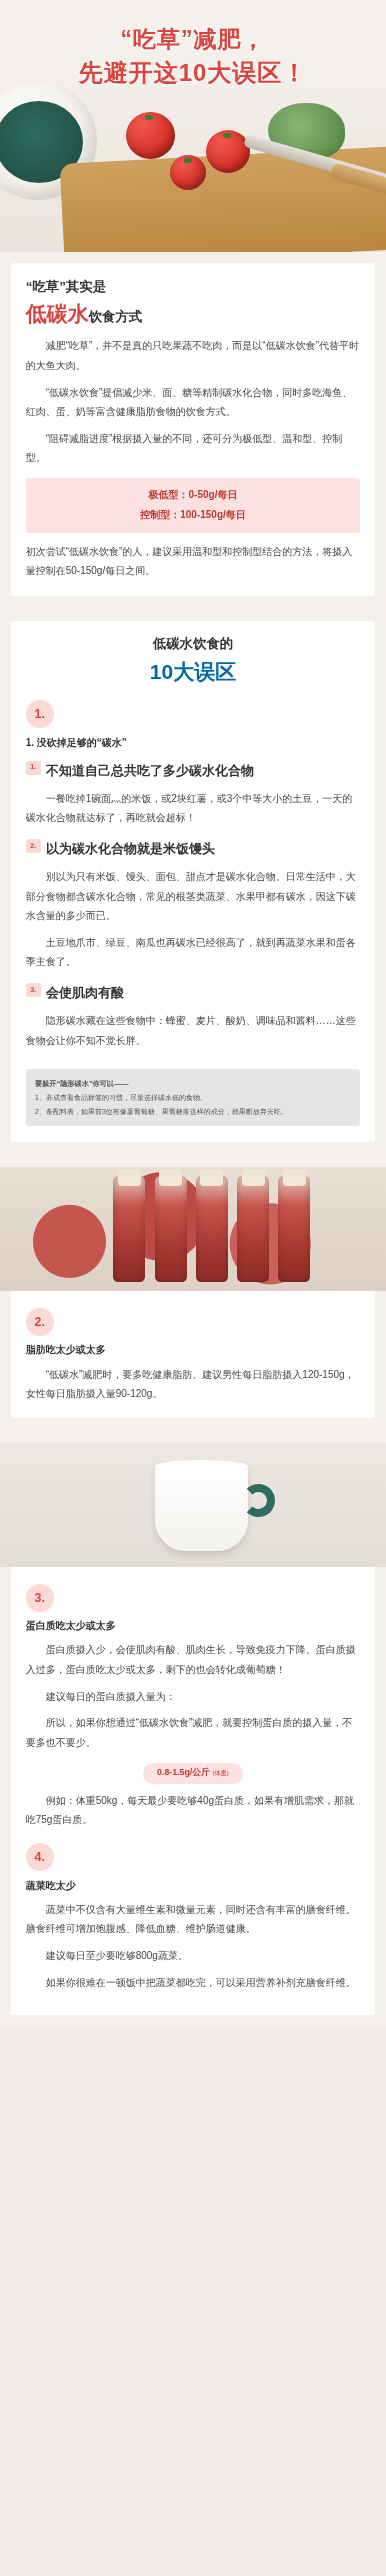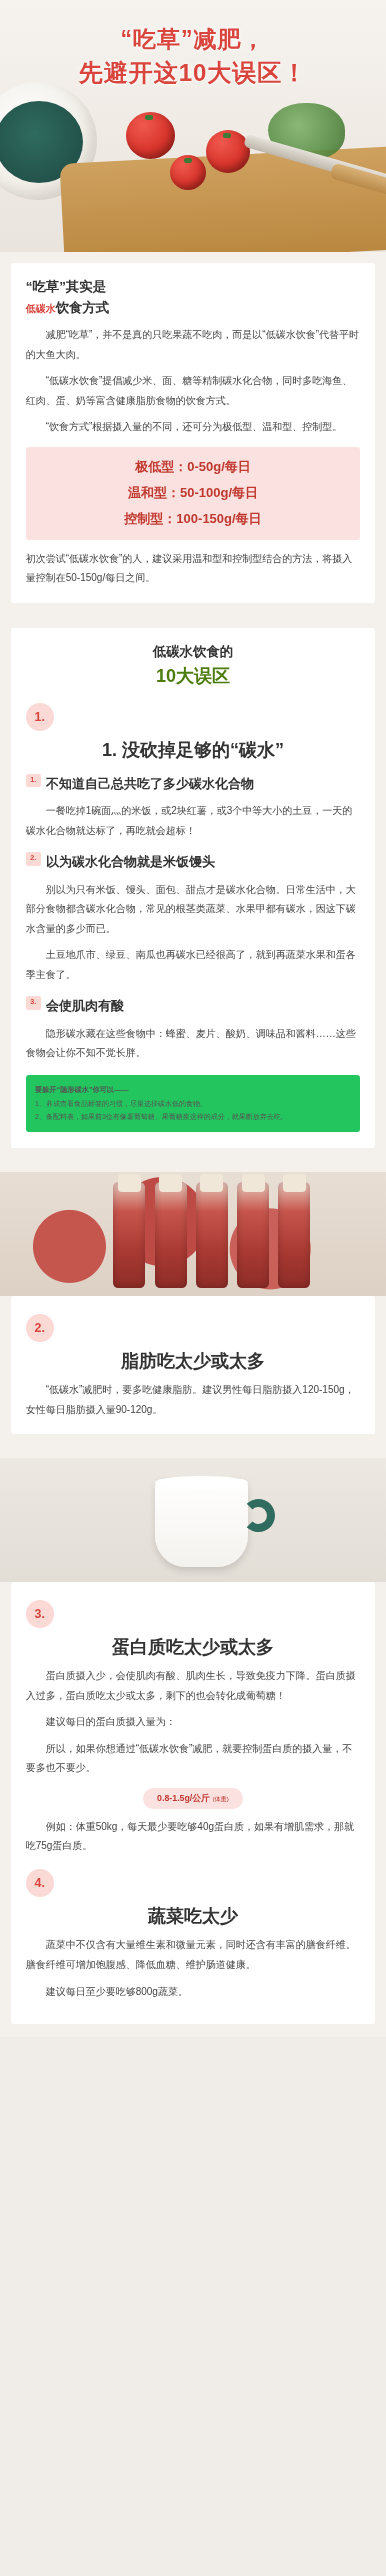--- a/index.html
+++ b/index.html
@@ -88,38 +88,38 @@
     background: #ffffff;
     margin: 0 11.3px;
     border-radius: 3.1px;
     padding: 13.4px 14.4px 15.5px 14.4px;
   }
   .sec-divider { height: 11.3px; background: #f4f1ec; }
 
   h2.sec-title {
     font-size: 13.4px; font-weight: bold; color: #333; line-height: 1.5;
   }
-  h2.sec-title .accent { color: #d9443c; font-size: 10px; }
+  h2.sec-title .accent { color: #d9443c; font-size: 21px; }
   .sec-title-center { text-align: center; }
 
   .title-line2 { margin-top: 1px; }
 
   p.body {
     font-size: 10px; line-height: 1.95; color: #444; text-indent: 2em; margin-top: 7.2px;
   }
   p.body.noindent { text-indent: 0; }
 
   .pinkbox {
     background: #fbe2e1;
     border-radius: 3.1px;
     margin: 10.3px 0 9.3px 0;
     padding: 7.2px 9.3px;
   }
   .pinkbox div {
-    font-size: 13px; color: #c0392f; line-height: 2; font-weight: bold; text-align:center;
+    font-size: 10px; color: #c0392f; line-height: 2; font-weight: bold; text-align:center;
   }
 
   
   .photo-band { width: 386px; height: 124px; position: relative; overflow: hidden; }
   .meat {
     position:absolute; inset:0;
     background:
       radial-gradient(circle at 18% 60%, #c4564e 0 36px, transparent 37px),
       radial-gradient(circle at 42% 40%, #bd4a45 0 44px, transparent 45px),
       radial-gradient(circle at 70% 62%, #c9605a 0 40px, transparent 41px),
@@ -155,35 +155,35 @@
     width: 28px; height: 28px; border-radius: 50%;
     background: #fbd9d5; color: #d9443c;
     font-size: 12.4px; font-weight: bold;
     display: flex; align-items: center; justify-content: center;
     margin: 13.4px 0 4.1px 13.4px;
   }
   .mistake-card {
     background: #ffffff; margin: 0 11.3px; border-radius: 3.1px; padding: 4.1px 14.4px 14.4px 14.4px;
   }
   .mistake-title {
-    font-size: 18px; font-weight: bold; color: #333; text-align: center; margin: 7.2px 0 3.1px 0;
+    font-size: 10px; font-weight: bold; color: #333; margin: 7.2px 0 3.1px 0;
   }
 
   .sub-head {
     display: flex; align-items: flex-start; gap: 5.2px; margin-top: 11.3px;
   }
   .sub-num {
     flex: 0 0 auto;
     background: #fbd9d5; color: #d9443c; font-weight: bold; font-size: 7.2px;
     border-radius: 2.1px; padding: 1.5px 4.6px; line-height: 1.5;
   }
   .sub-text { font-size: 13px; font-weight: bold; color: #333; line-height: 1.6; }
 
   .greybox {
-    background: #22c55e; border-radius: 3.1px; padding: 8.2px 9.3px; margin-top: 12px;
+    background: #e5e5e5; border-radius: 3.1px; padding: 8.2px 9.3px; margin-top: 19px;
   }
   .greybox .gb-title { font-size: 7.2px; font-weight: bold; color: #555; line-height: 1.9; }
   .greybox p { font-size: 7px; color: #555; line-height: 1.95; }
 
   .pill {
     display: inline-block;
     background: #fbe2e1; color: #c0392f; font-weight: bold;
     border-radius: 10.3px; padding: 4.6px 14.4px; font-size: 8.8px;
   }
   .pill-wrap { text-align: center; margin: 10.3px 0 4.1px 0; }
@@ -224,36 +224,35 @@
     <div class="sec-divider"></div>
     <div class="white-card">
       <h2 class="sec-title">
         <span>“吃草”其实是</span>
         <div class="title-line2">
           <span class="accent">低碳水</span><span>饮食方式</span>
         </div>
       </h2>
       <p class="body">减肥“吃草”，并不是真的只吃果蔬不吃肉，而是以“低碳水饮食”代替平时的大鱼大肉。</p>
       <p class="body">“低碳水饮食”提倡减少米、面、糖等精制碳水化合物，同时多吃海鱼、红肉、蛋、奶等富含健康脂肪食物的饮食方式。</p>
-      <p class="body">“饮食方式”根据摄入量的不同，还可分为极低型、温和型、控制型。</p>
+      <p class="body">“阻碍减脂进度”根据摄入量的不同，还可分为极低型、温和型、控制型。</p>
       <div class="pinkbox">
         <div>极低型：0-50g/每日</div>
-        <div>温和型：50-100g/每日</div>
         <div>控制型：100-150g/每日</div>
       </div>
       <p class="body noindent">初次尝试“低碳水饮食”的人，建议采用温和型和控制型结合的方法，将摄入量控制在50-150g/每日之间。</p>
     </div>
   </div>
 
   <div class="section">
     <div class="sec-divider"></div>
     <div class="white-card">
       <h2 class="sec-title sec-title-center">
         <span>低碳水饮食的</span>
-        <div class="title-line2 accent" style="color:#4d7c0f;font-size:18px;">10大误区</div>
+        <div class="title-line2 accent" style="color:#0369a1;font-size:21px;">10大误区</div>
       </h2>
 
       <div class="num-badge" style="margin-left:0;">1.</div>
       <div class="mistake-title">1. 没砍掉足够的“碳水”</div>
 
       <div class="sub-head">
         <span class="sub-num">1.</span>
         <span class="sub-text">不知道自己总共吃了多少碳水化合物</span>
       </div>
       <p class="body">一餐吃掉1碗面灬的米饭，或2块红薯，或3个中等大小的土豆，一天的碳水化合物就达标了，再吃就会超标！</p>
@@ -320,18 +319,19 @@
           <span>0.8-1.5g/公斤</span>
           <span class="small">(体重)</span>
         </span>
       </div>
       <p class="body">例如：体重50kg，每天最少要吃够40g蛋白质，如果有增肌需求，那就吃75g蛋白质。</p>
 
       <div class="num-badge" style="margin-left:0;">4.</div>
       <div class="mistake-title">蔬菜吃太少</div>
       <p class="body">蔬菜中不仅含有大量维生素和微量元素，同时还含有丰富的膳食纤维。膳食纤维可增加饱腹感、降低血糖、维护肠道健康。</p>
       <p class="body">建议每日至少要吃够800g蔬菜。</p>
+      <p class="body">如果你很难在一顿饭中把蔬菜都吃完，可以采用营养补剂充膳食纤维。</p>
       <div class="spacer-16"></div>
     </div>
   </div>
 
 </div>
 
 
 </body></html>

